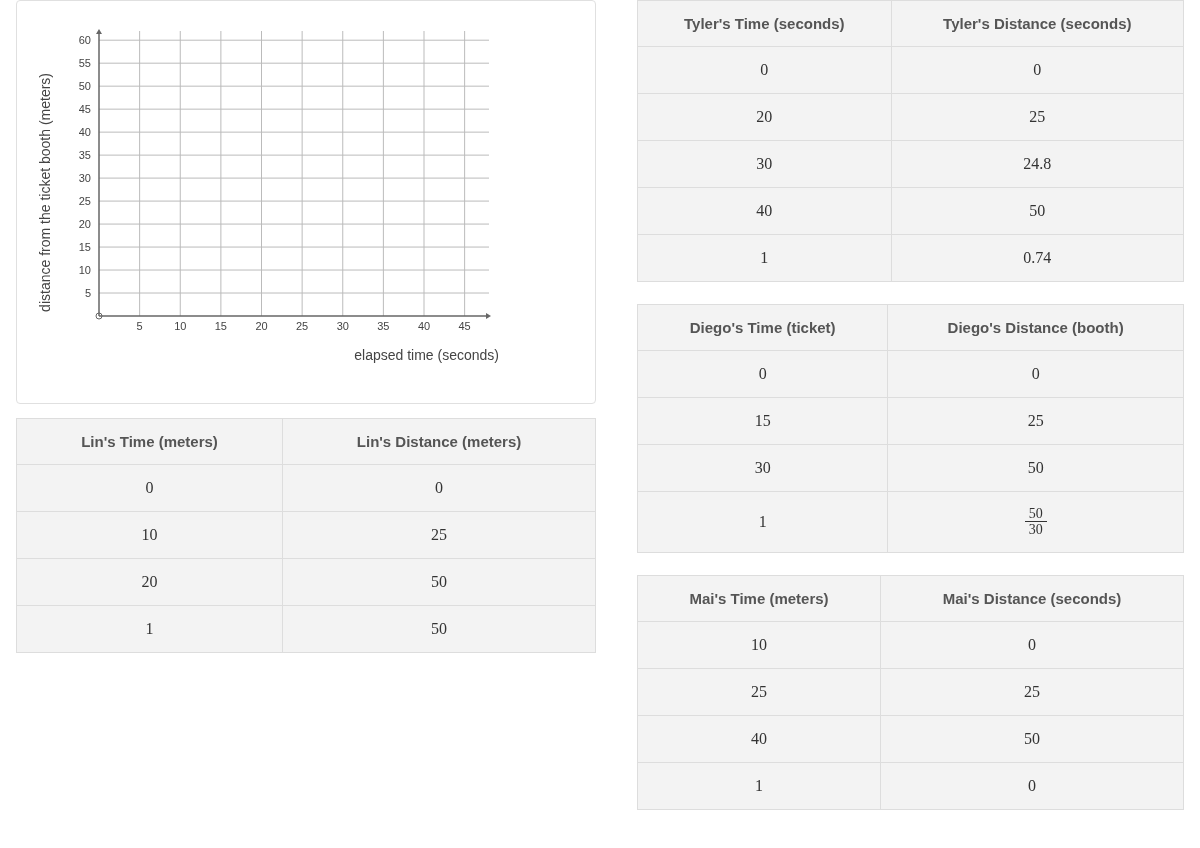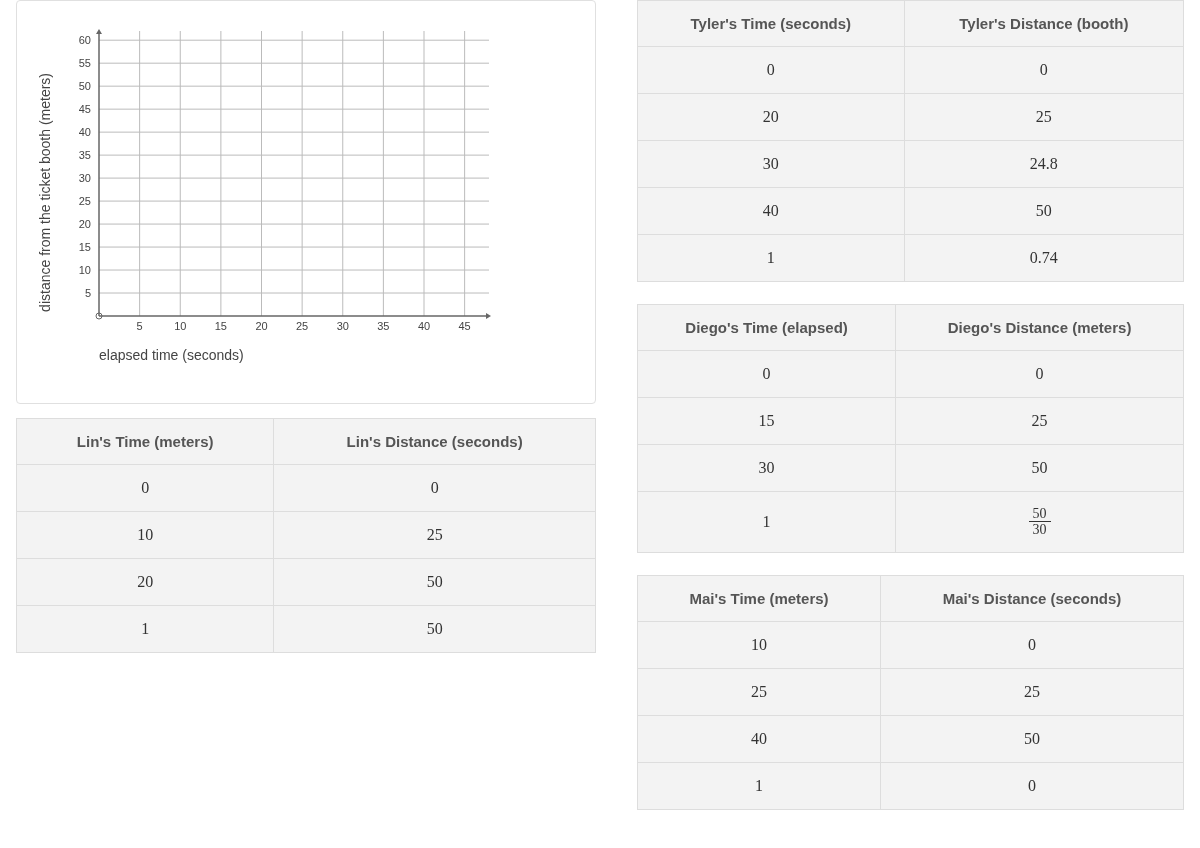--- a/index.html
+++ b/index.html
@@ -27,21 +27,21 @@
   .graph-card { padding: 20px 40px 40px 20px; }
   .graph-wrap { display: flex; align-items: center; }
   .ylabel {
     writing-mode: vertical-rl;
     transform: rotate(180deg);
     font-size: 14px;
     color: #444;
     margin-right: 6px;
   }
   .xlabel {
-    text-align: left;
+    text-align: right;
     font-size: 14px;
     color: #444;
     margin-top: 2px;
     margin-left: 40px;
   }
   svg .grid line { stroke: #bbb; stroke-width: 1; }
   svg .axis line { stroke: #666; stroke-width: 1.5; }
   svg text { font-size: 11px; fill: #444; font-family: Arial, Helvetica, sans-serif; }
   table.data {
     width: 100%;
@@ -181,21 +181,21 @@
             </svg>
           <div class="xlabel">elapsed time (seconds)</div>
         </div>
       </div>
     </div>
 
     <table class="data">
       <thead>
           <tr>
         <th>Lin's Time (meters)</th>
-        <th>Lin's Distance (seconds)</th>
+        <th>Lin's Distance (meters)</th>
       </tr>
         </thead>
       <tbody>
           <tr>
             <td>0</td>
             <td>0</td>
           </tr>
           <tr>
             <td>10</td>
             <td>25</td>
@@ -210,21 +210,21 @@
           </tr>
         </tbody>
     </table>
   </div>
 
   <div class="right-col">
     <table class="data">
       <thead>
           <tr>
         <th>Tyler's Time (seconds)</th>
-        <th>Tyler's Distance (booth)</th>
+        <th>Tyler's Distance (seconds)</th>
       </tr>
         </thead>
       <tbody>
           <tr>
             <td>0</td>
             <td>0</td>
           </tr>
           <tr>
             <td>20</td>
             <td>25</td>
@@ -240,22 +240,22 @@
           <tr>
             <td>1</td>
             <td>0.74</td>
           </tr>
         </tbody>
     </table>
 
     <table class="data">
       <thead>
           <tr>
-        <th>Diego's Time (elapsed)</th>
-        <th>Diego's Distance (meters)</th>
+        <th>Diego's Time (ticket)</th>
+        <th>Diego's Distance (booth)</th>
       </tr>
         </thead>
       <tbody>
           <tr>
             <td>0</td>
             <td>0</td>
           </tr>
           <tr>
             <td>15</td>
             <td>25</td>

